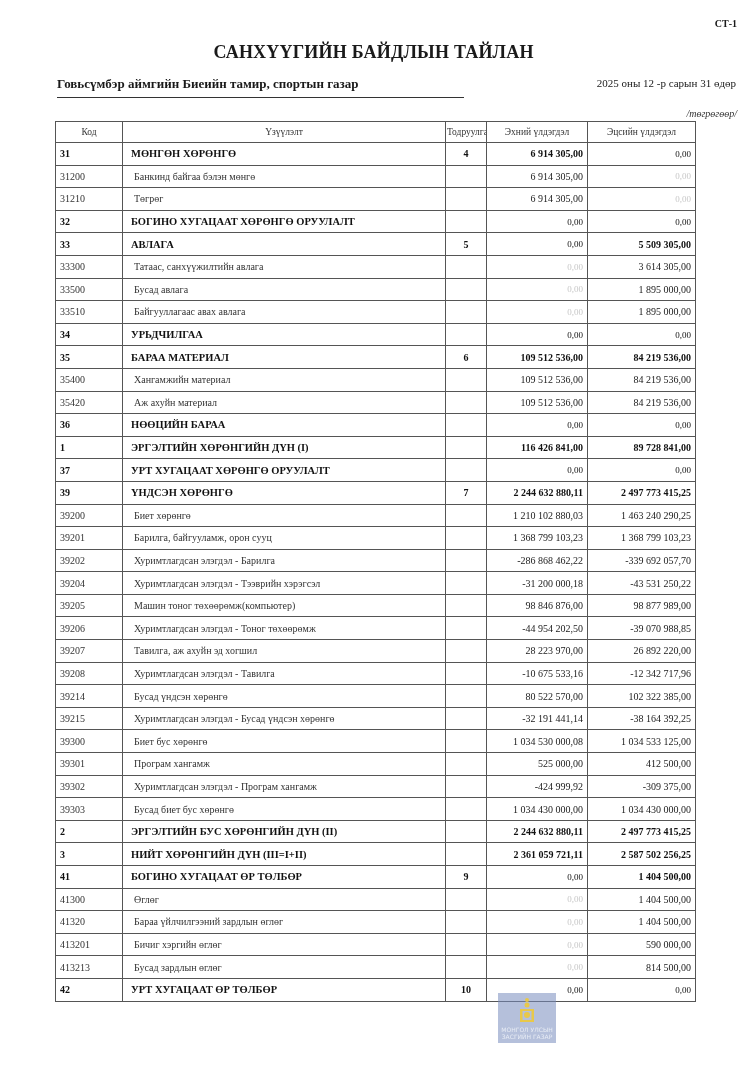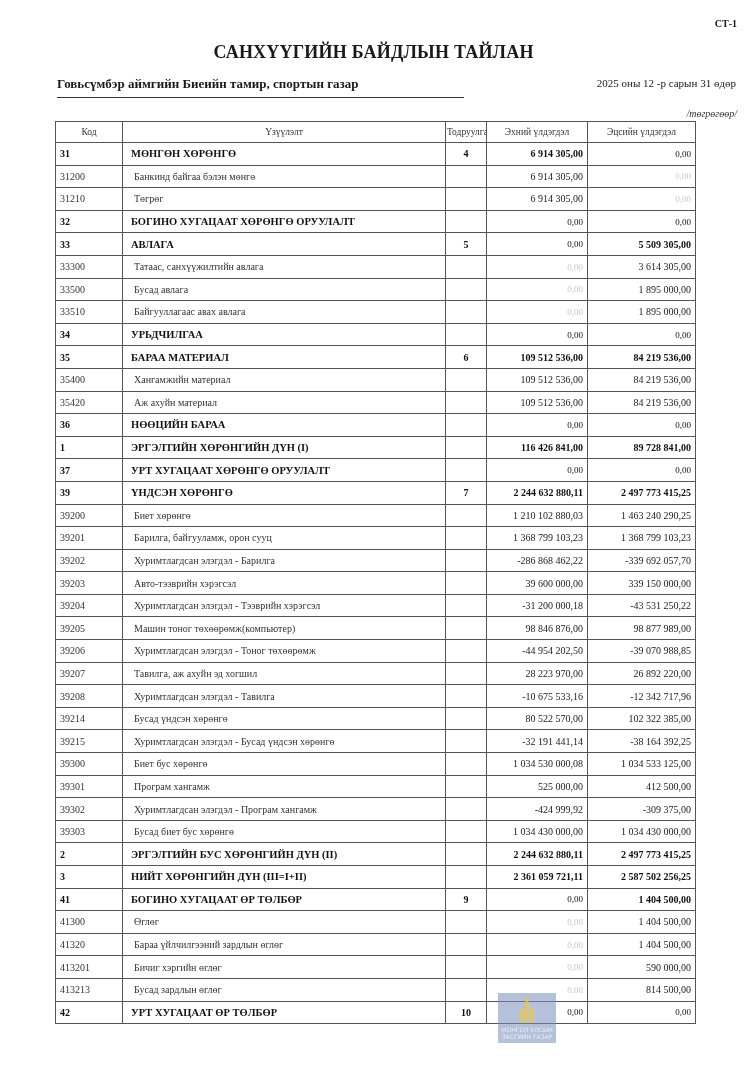--- a/index.html
+++ b/index.html
@@ -192,27 +192,20 @@
         <td class="num">1 368 799 103,23</td>
       </tr>
       <tr>
         <td class="code">39202</td>
         <td class="name sub">Хуримтлагдсан элэгдэл - Барилга</td>
         <td class="note"></td>
         <td class="num">-286 868 462,22</td>
         <td class="num">-339 692 057,70</td>
       </tr>
       <tr>
-        <td class="code">39203</td>
-        <td class="name sub">Авто-тээврийн хэрэгсэл</td>
-        <td class="note"></td>
-        <td class="num">39 600 000,00</td>
-        <td class="num">339 150 000,00</td>
-      </tr>
-      <tr>
         <td class="code">39204</td>
         <td class="name sub">Хуримтлагдсан элэгдэл - Тээврийн хэрэгсэл</td>
         <td class="note"></td>
         <td class="num">-31 200 000,18</td>
         <td class="num">-43 531 250,22</td>
       </tr>
       <tr>
         <td class="code">39205</td>
         <td class="name sub">Машин тоног төхөөрөмж(компьютер)</td>
         <td class="note"></td>

